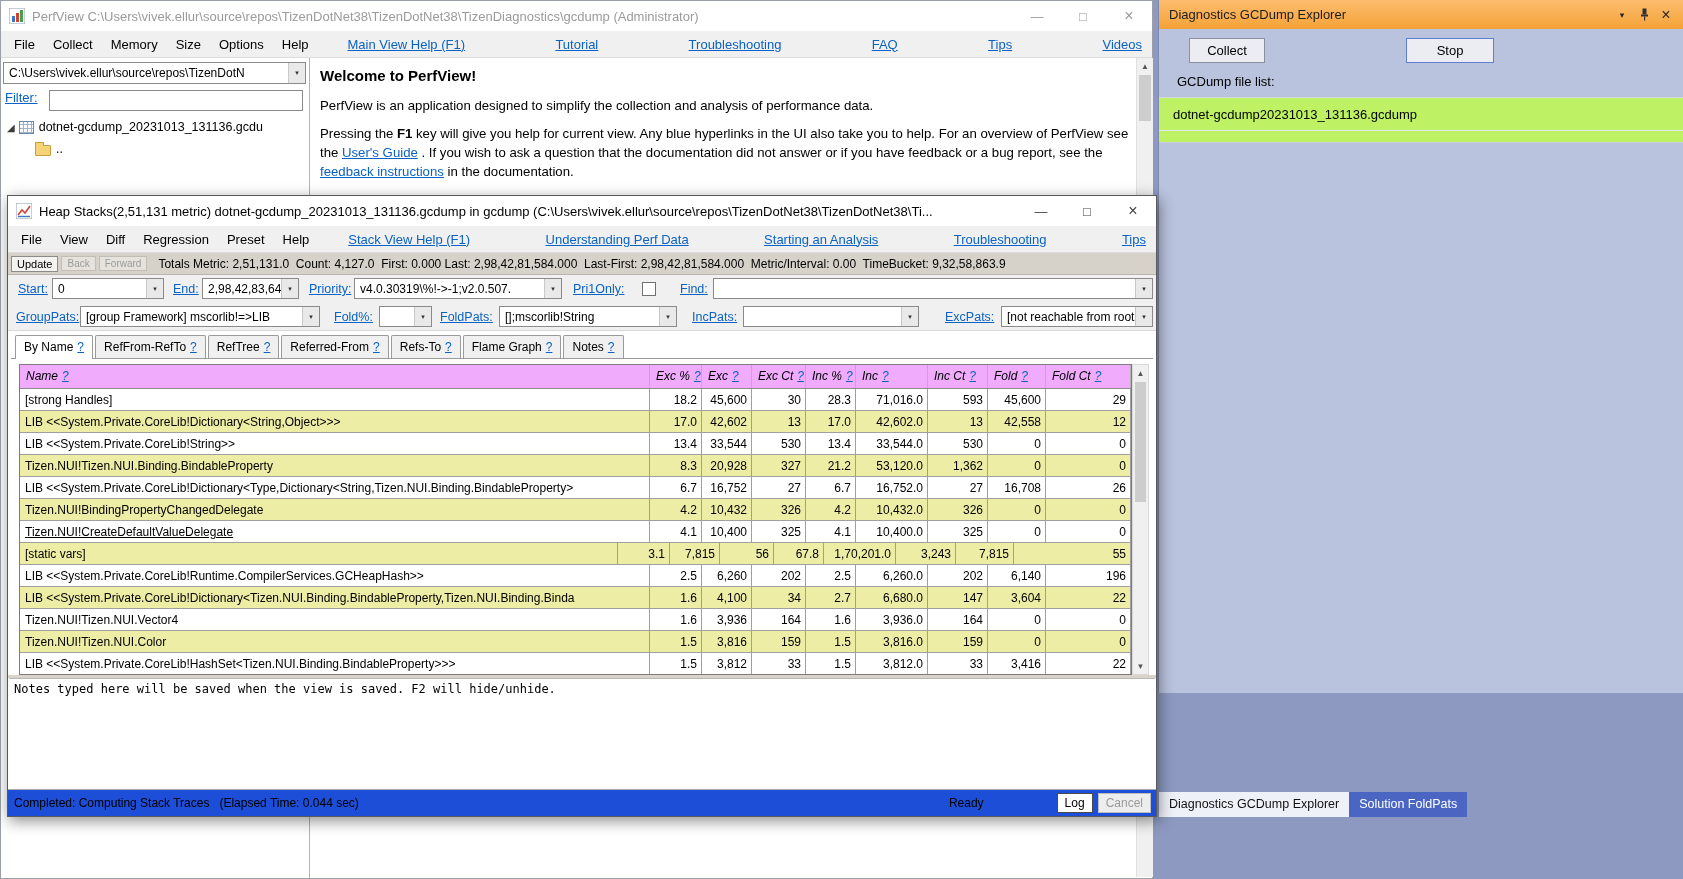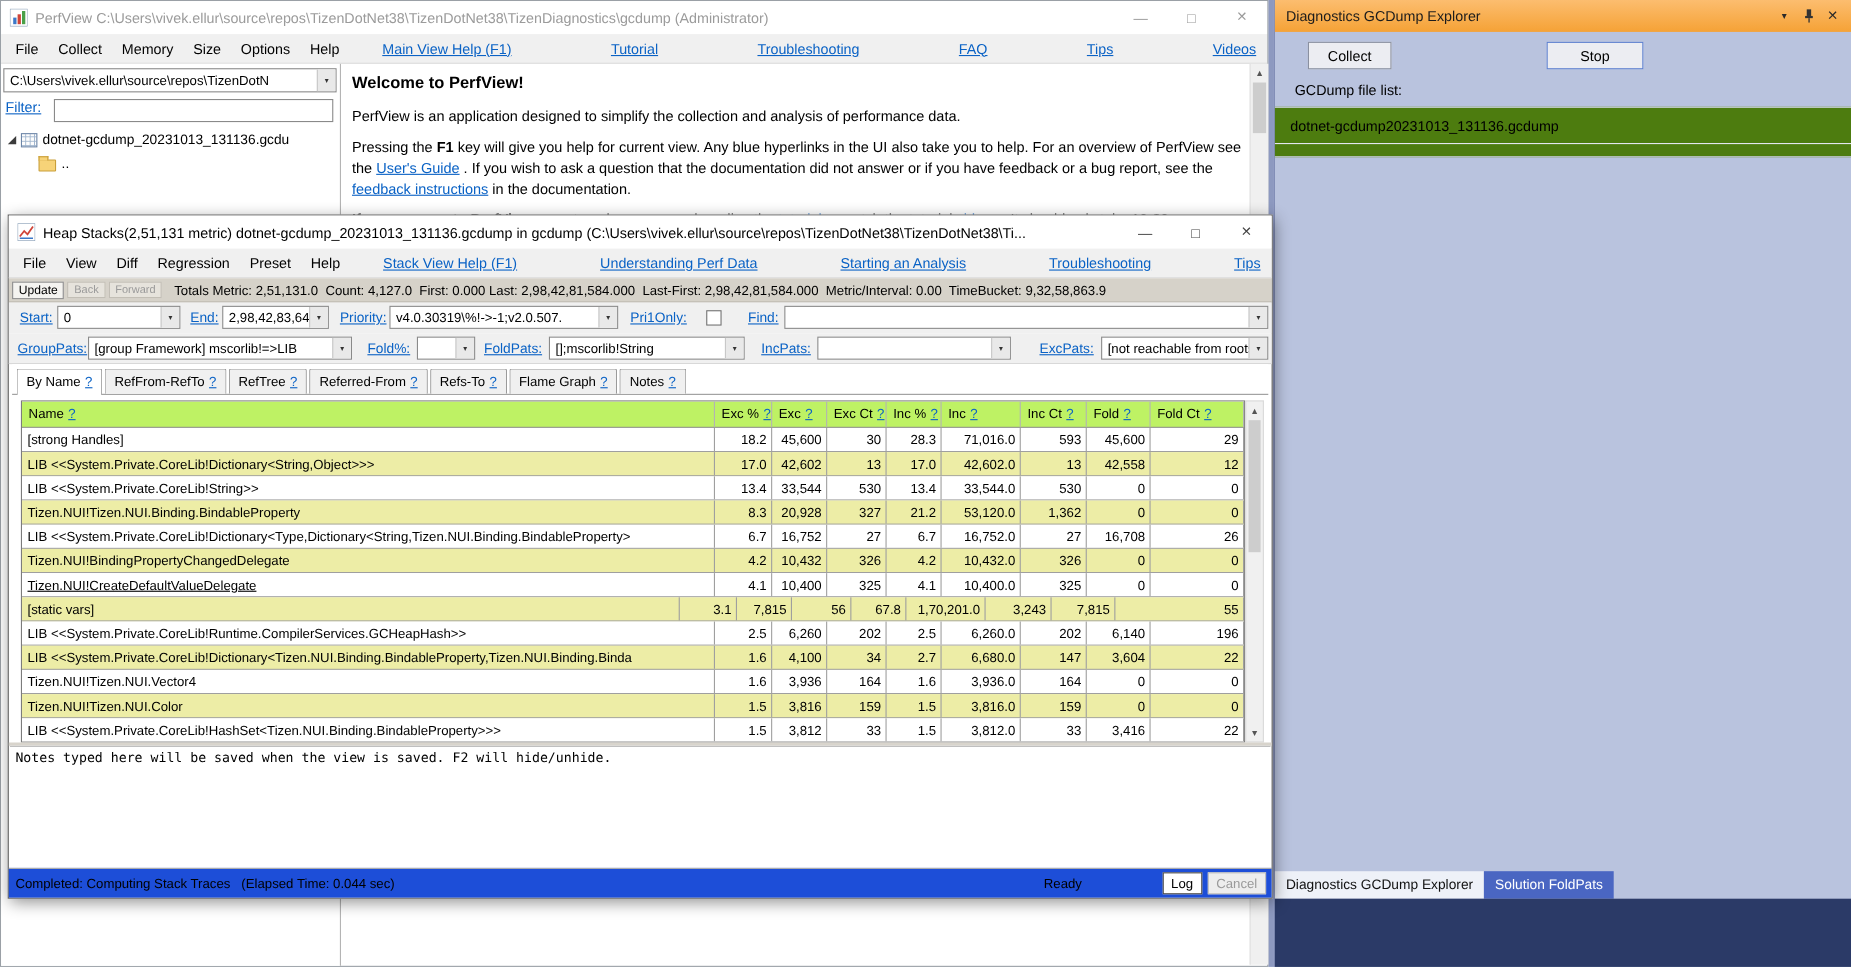--- a/index.html
+++ b/index.html
@@ -66,52 +66,52 @@
   .flabel { position:absolute; top:7px; font-size:12.5px; white-space:nowrap; }
   .fcombo { position:absolute; top:3px; height:21px; }
   .cb { position:absolute; top:7px; width:14px; height:14px; background:#fff; border:1px solid #707070; }
 
   #heap-tabs { position:absolute; left:3px; right:3px; top:135px; height:28px; background:#fff; border-bottom:1px solid #9a9a9a; display:flex; align-items:flex-end; padding-left:4px; }
   .htab { border:1px solid #9a9a9a; border-bottom:none; background:#f0f0f0; font-size:12px; padding:4px 8px 4px; margin-right:2px; border-radius:2px 2px 0 0; white-space:nowrap; position:relative; }
   .htab.active { background:#fff; top:1px; padding-bottom:5px; }
   .qm { margin-left:4px; }
 
   #grid { position:absolute; left:11px; top:168px; width:1113px; height:311px; border:1px solid #7c7c7c; background:#fff; overflow:hidden; }
-  #grid-header { display:flex; height:24px; background:#bef264; border-bottom:1px solid #8c8c8c; font-size:12px; }
+  #grid-header { display:flex; height:24px; background:#f0abfc; border-bottom:1px solid #8c8c8c; font-size:12px;font-style:italic; }
   .hcell { border-right:1px solid #b3b3b3; padding:4px 4px 0 6px; white-space:nowrap; overflow:hidden; flex:none; }
   .grow { display:flex; height:22px; border-bottom:1px solid #9f9f9f; font-size:12px; background:#fff; }
   .grow.alt { background:#ededa6; }
   .gcell { border-right:1px solid #9f9f9f; padding:4px 4px 0 5px; white-space:nowrap; overflow:hidden; flex:none; }
   .gcell.num { text-align:right; }
   #grid-sb { position:absolute; left:1124px; top:168px; width:17px; height:311px; background:#f0f0f0; border:1px solid #d9d9d9; }
   #grid-sb .sb-thumb { top:17px; height:120px; }
   #grid-sb .down { position:absolute; bottom:0; left:0; right:0; }
 
   #notes-splitter { position:absolute; left:0; right:0; top:479px; height:3px; background:#d8d4cc; }
   #notes { position:absolute; left:1px; right:1px; top:482px; height:112px; background:#fff; font-family:"DejaVu Sans Mono","Liberation Mono",monospace; font-size:12px; padding:3px 5px; border-top:1px solid #b9b9b9; }
 
   #heap-status { position:absolute; left:0; right:0; bottom:0; height:27px; background:#1d4ed8; border-top:1px solid #ababab; display:flex; align-items:center; font-size:12px; padding:0 5px 0 6px; }
   .pre { white-space:pre; }
   .status-right { margin-left:auto; display:flex; align-items:center; }
   #status-ready { margin-right:68px; }
   .sb-btn { border:1px solid #4a4a4a; background:#fff; font-size:12px; padding:2px 7px; margin-left:5px; }
   .sb-btn.dis { color:#9a9a9a; border-color:#bdbdbd; background:#ededed; }
 
   
-  #vs-panel { position:absolute; left:1158px; top:0; width:525px; height:879px; background:#b9c3de; border-left:1px solid #7d89b3; font-size:13px; }
+  #vs-panel { position:absolute; left:1158px; top:0; width:525px; height:693px; background:#b9c3de; border-left:1px solid #7d89b3; font-size:13px; }
   #vs-header { height:29px; background:linear-gradient(#fcbd6f,#f5a236); display:flex; align-items:center; padding:0 6px 0 10px; }
   #vs-header .vtitle { font-size:13px; color:#1c1c1c; flex:1; white-space:nowrap; overflow:hidden; }
   .vsh-btn { width:22px; height:22px; display:flex; align-items:center; justify-content:center; color:#2a2a2a; flex:none; }
   .vsh-btn.chev { font-size:9px; }
   .vsh-btn.close { font-size:16px; }
   .vs-btn { position:absolute; top:38px; height:25px; background:#ecedf2; border:1px solid #8a90a0; font-size:13px; text-align:center; padding-top:4px; }
   #collect-btn { left:30px; width:76px; }
   #stop-btn { left:247px; width:88px; border-color:#5d7fcf; }
   #vs-filelabel { position:absolute; left:18px; top:74px; font-size:13px; }
-  #vs-files { position:absolute; left:0; right:0; top:97px; background:#4d7c0f; border-top:1px solid #d4d9e6; border-bottom:1px solid #c7cdde; min-height:46px; }
+  #vs-files { position:absolute; left:0; right:0; top:97px; background:#bef264; border-top:1px solid #d4d9e6; border-bottom:1px solid #c7cdde; min-height:46px; }
   .file-item { padding:9px 14px 8px; font-size:13px; border-bottom:1px solid #e4e7ef; }
   #vs-tabs { position:absolute; left:0; right:0; top:792px; height:25px; display:flex; align-items:stretch; }
   .vstab { padding:5px 10px 0; font-size:12.5px; white-space:nowrap; }
   .vstab.light { background:#eef1f8; color:#111; }
   .vstab.blue { background:#4a66c2; color:#fff; }
   #vs-bottom { position:absolute; left:0; right:0; top:817px; bottom:0; background:#2b3a67; }
 
   svg.wicon { flex:none; }
 </style>
 </head>

